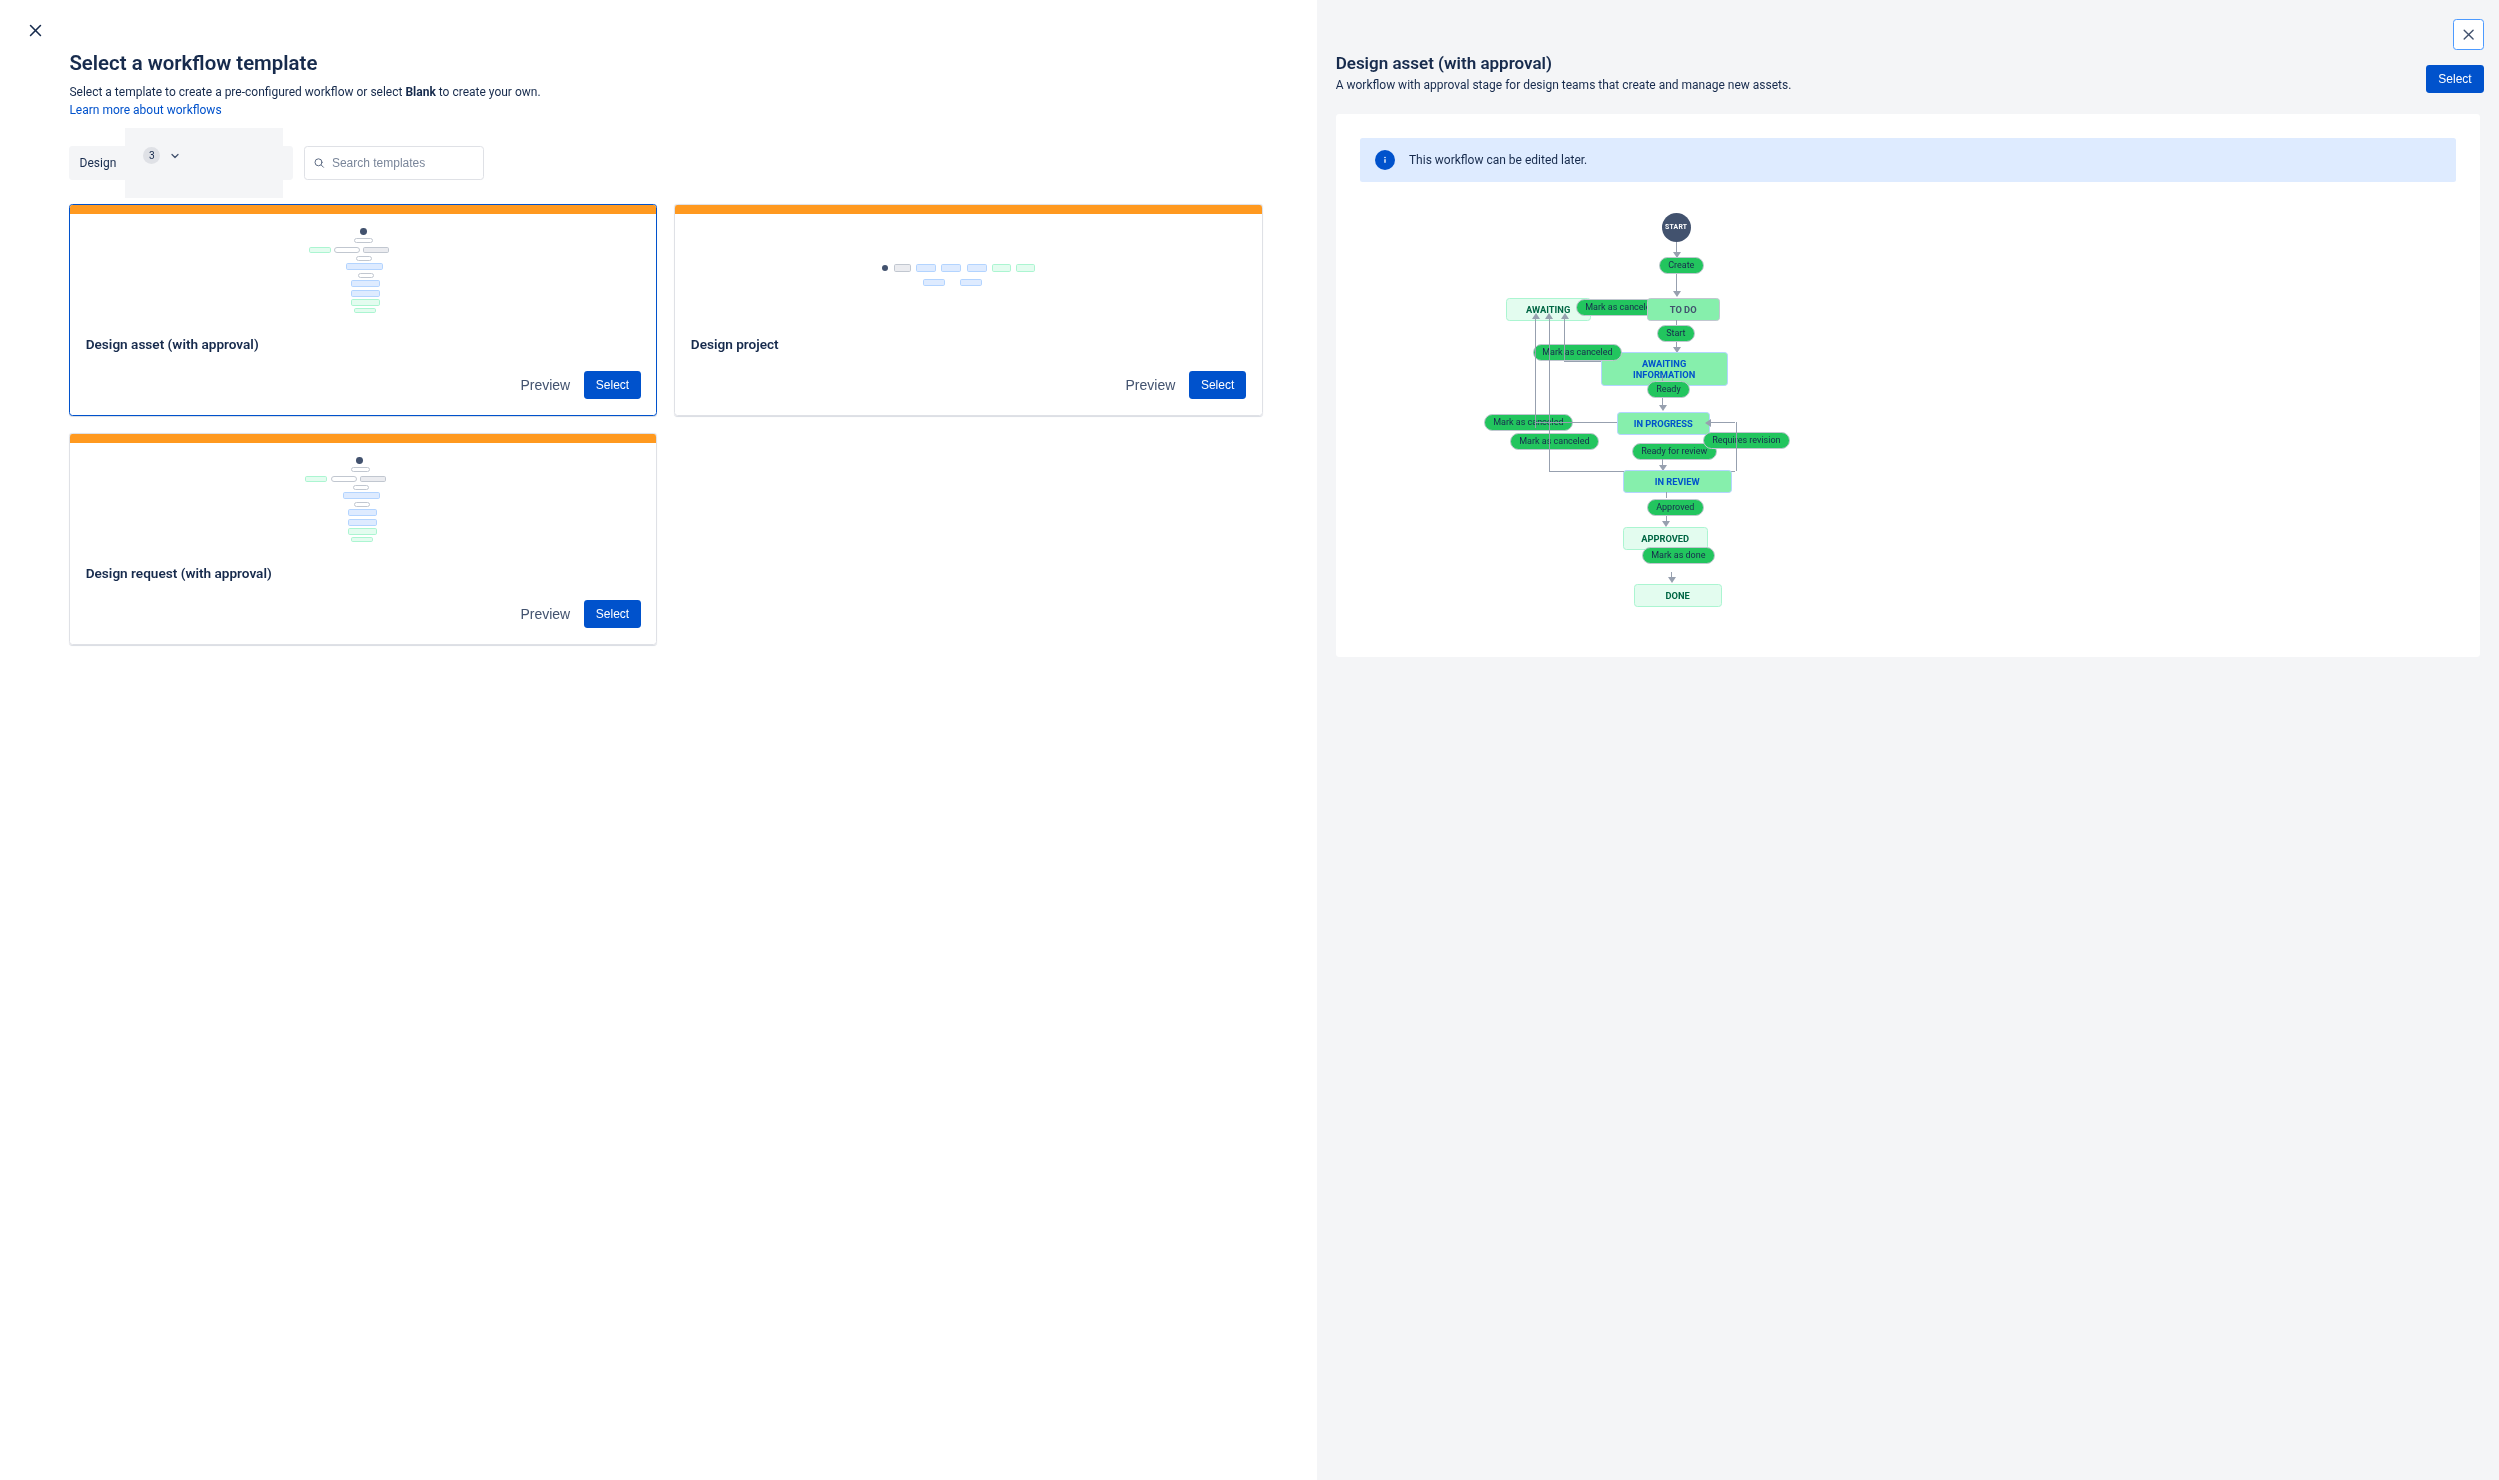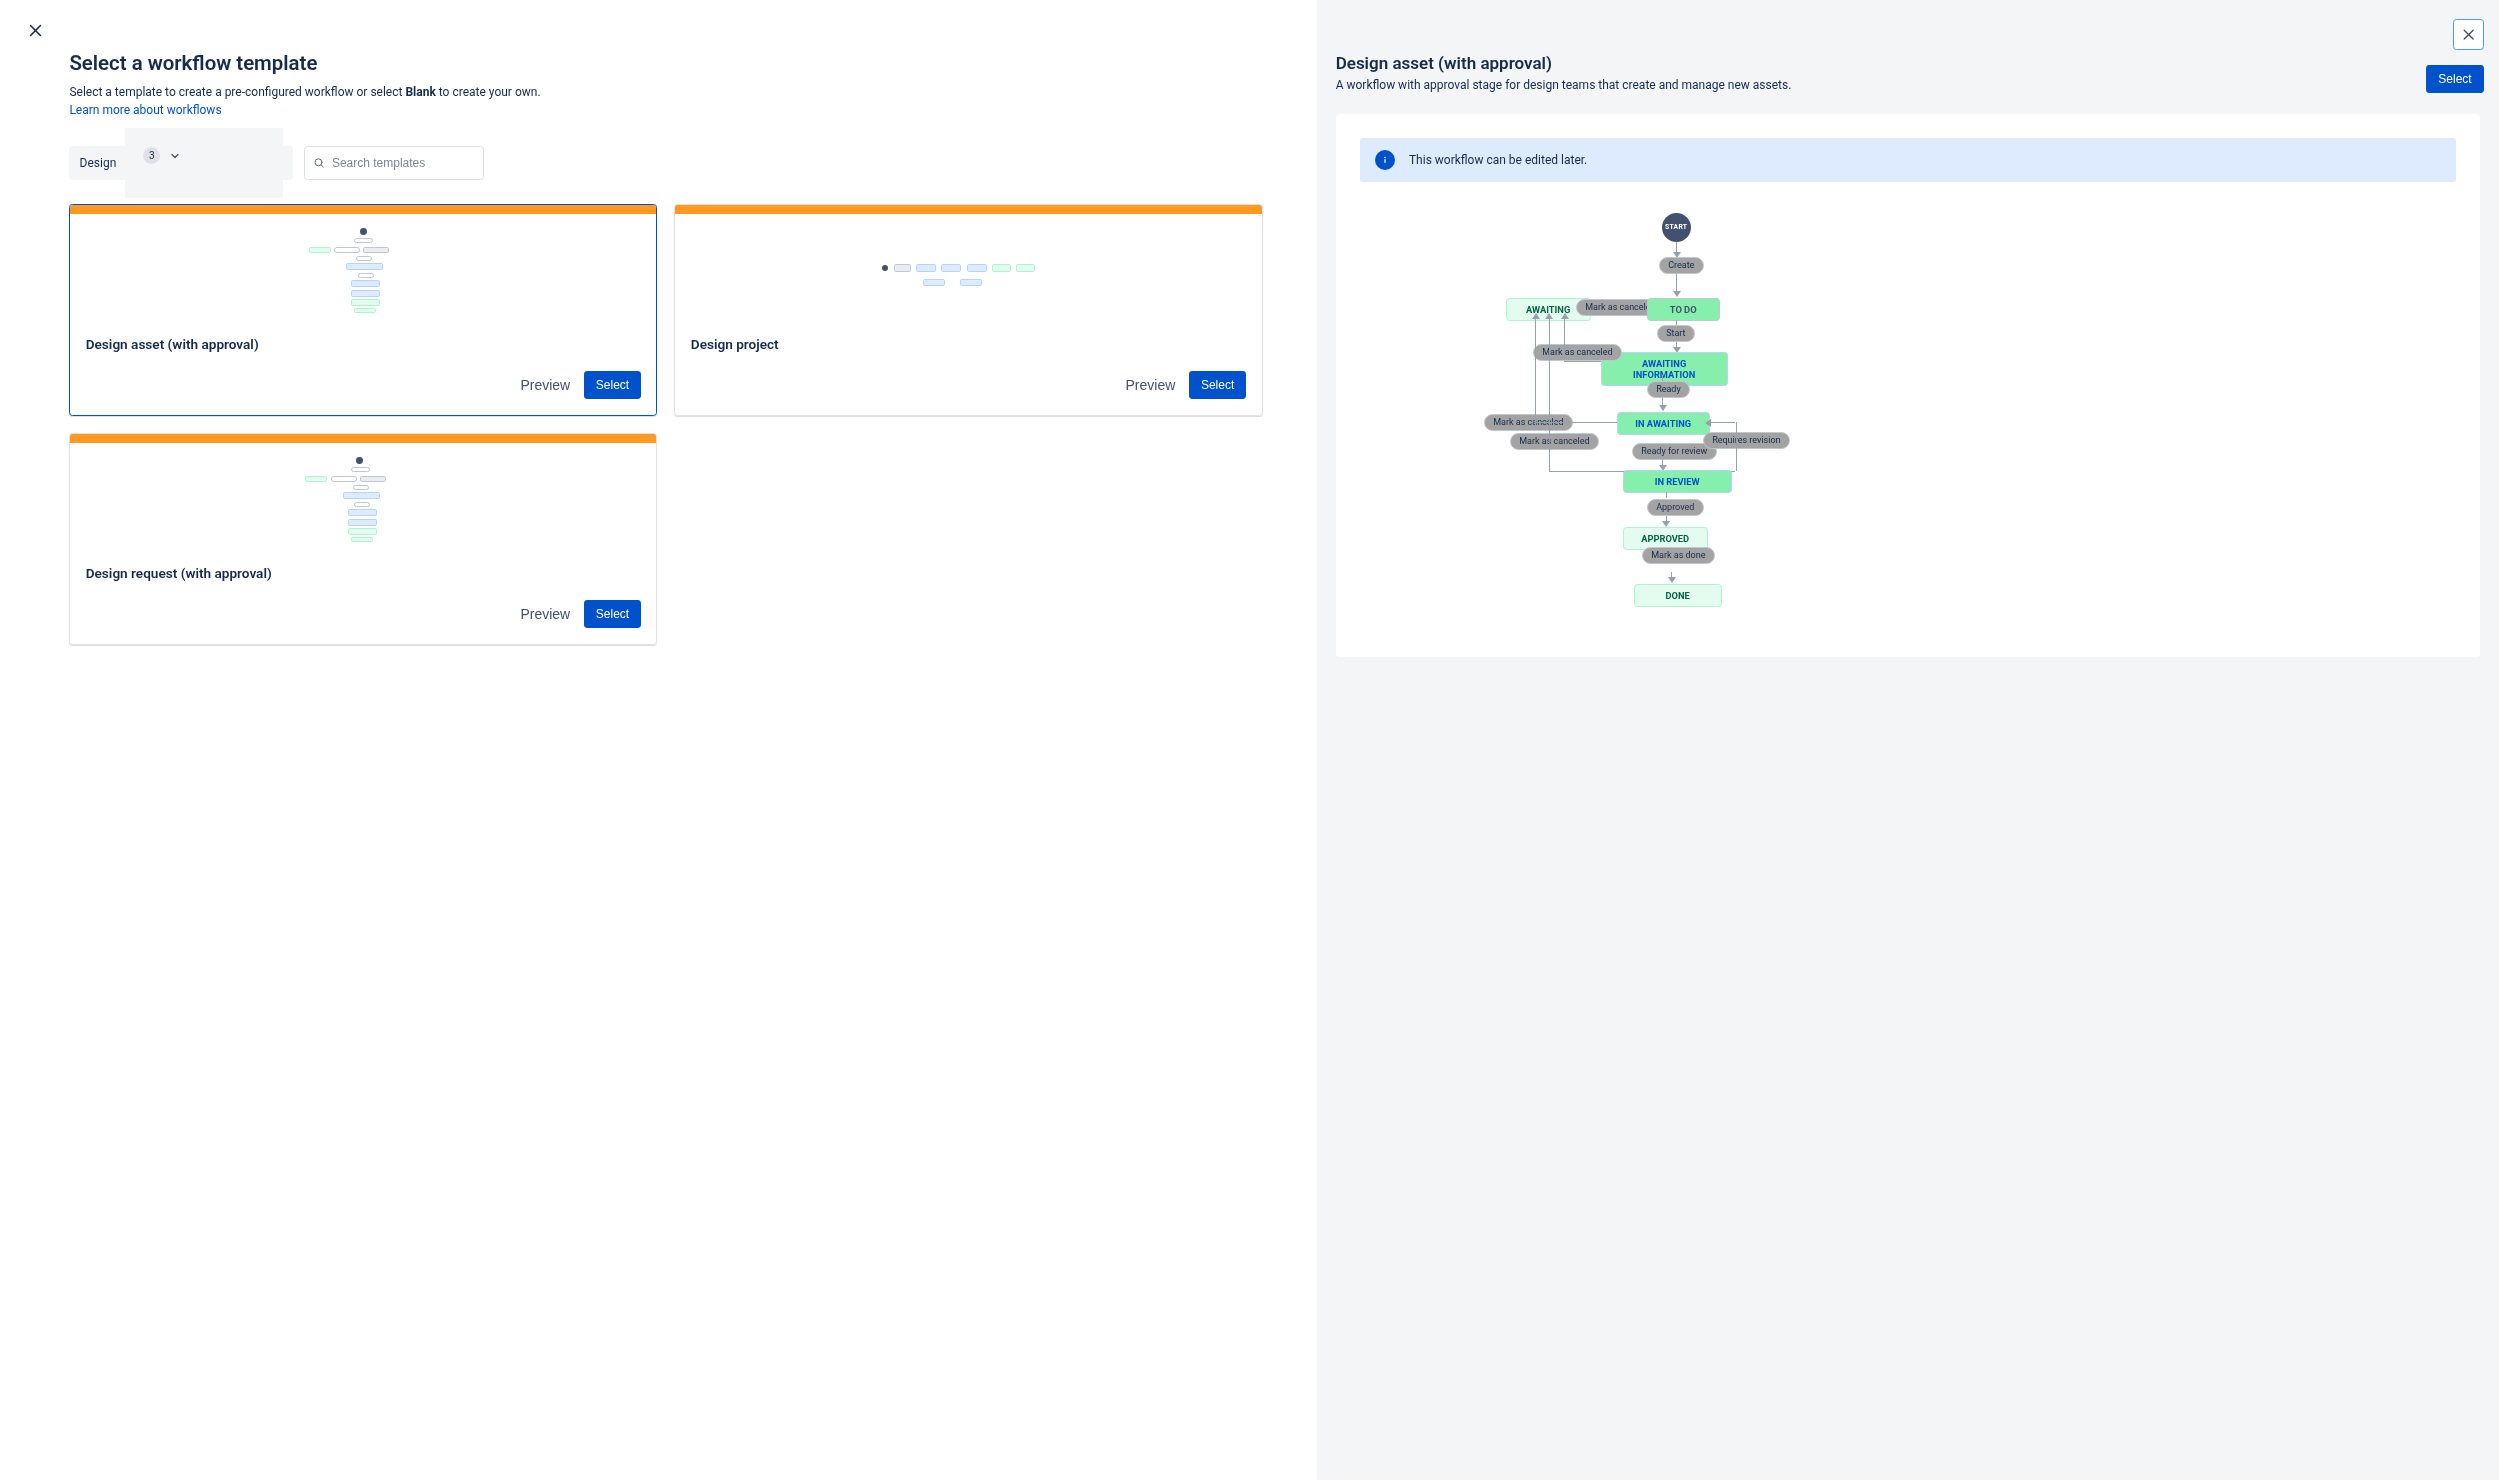--- a/index.html
+++ b/index.html
@@ -245,21 +245,21 @@
     font-weight:700;
     padding: 5.1px 12px;
     text-align:center;
   }
   .status-todo { background:#86efac; border:0.8px solid #C1C7D0; color:#42526E; }
   .status-canceled { background:#E3FCEF; border:0.8px solid #ABF5D1; color:#006644; }
   .status-blue { background:#86efac; border:0.8px solid #B3D4FF; color:#0052CC; }
   .status-green { background:#E3FCEF; border:0.8px solid #ABF5D1; color:#006644; }
   .trans-label {
     position:absolute;
-    background:#a3a3a3;
+    background:#22c55e;
     border:0.8px solid #C1C7D0;
     border-radius: 10.2px;
     font-size:9px;
     padding: 2.5px 8.5px;
     color:#172B4D;
     white-space:nowrap;
   }
   .arrow {
     position:absolute;
     background:#97A0AF;
@@ -475,21 +475,21 @@
 
         <div class="node-status status-blue" style="left:241px; top:144px; width:127px;">AWAITING INFORMATION</div>
 
         <div class="trans-label" style="left:173px; top:136px;">Mark as canceled</div>
 
         <div class="arrow arrow-v" style="left:302px; top:167px; height:6.8px;"></div>
         <div class="trans-label" style="left:287px; top:173px;">Ready</div>
         <div class="arrow arrow-v" style="left:302px; top:190px; height:8.5px;"></div>
         <div class="arrow-head-down" style="left:299px; top:197px;"></div>
 
-        <div class="node-status status-blue" style="left:257px; top:204px; width:93px;">IN AWAITING</div>
+        <div class="node-status status-blue" style="left:257px; top:204px; width:93px;">IN PROGRESS</div>
 
         <div class="trans-label" style="left:124px; top:206px;">Mark as canceled</div>
 
         <div class="trans-label" style="left:150px; top:225px;">Mark as canceled</div>
 
         <div class="trans-label" style="left:272px; top:235px;">Ready for review</div>
 
         <div class="trans-label" style="left:343px; top:224px;">Requires revision</div>
 
         <div class="arrow arrow-v" style="left:376px; top:214px; height:49px;"></div>

